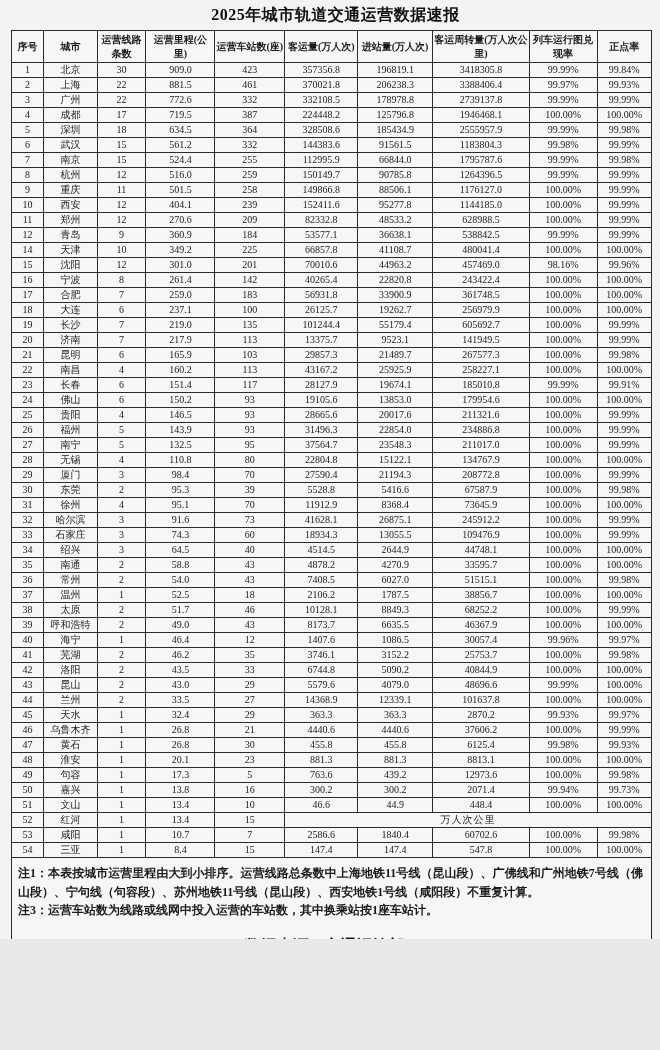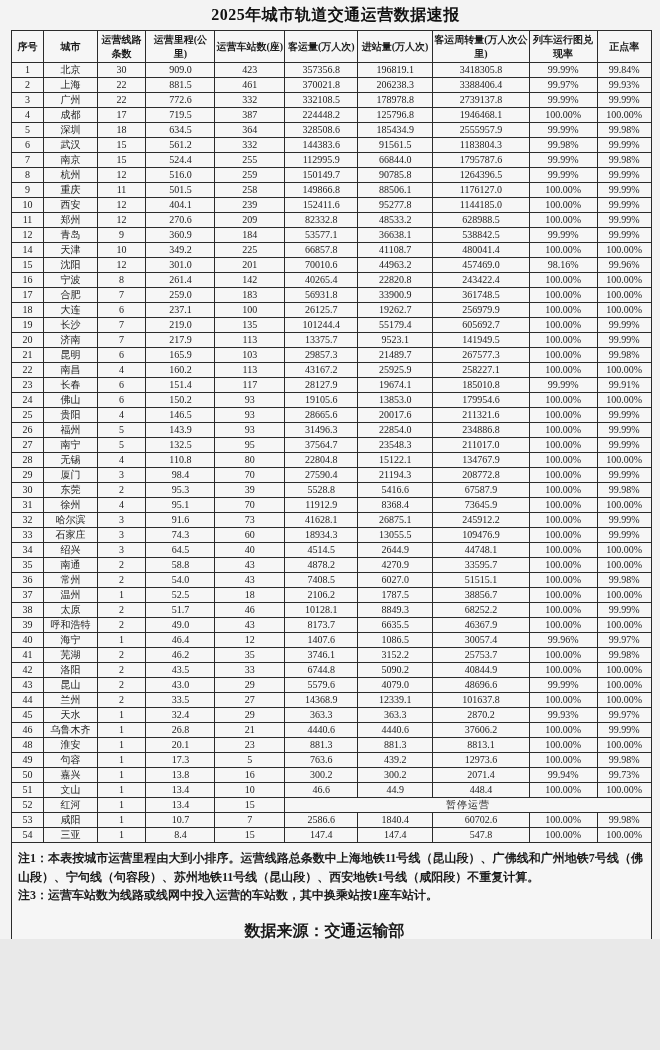--- a/index.html
+++ b/index.html
@@ -653,20 +653,32 @@
           <td data-name="table-cell">1</td>
           <td data-name="table-cell">26.8</td>
           <td data-name="table-cell">21</td>
           <td data-name="table-cell">4440.6</td>
           <td data-name="table-cell">4440.6</td>
           <td data-name="table-cell">37606.2</td>
           <td data-name="table-cell">100.00%</td>
           <td data-name="table-cell">99.99%</td>
         </tr>
         <tr data-name="table-row">
+          <td data-name="table-cell">47</td>
+          <td data-name="table-cell">黄石</td>
+          <td data-name="table-cell">1</td>
+          <td data-name="table-cell">26.8</td>
+          <td data-name="table-cell">30</td>
+          <td data-name="table-cell">455.8</td>
+          <td data-name="table-cell">455.8</td>
+          <td data-name="table-cell">6125.4</td>
+          <td data-name="table-cell">99.98%</td>
+          <td data-name="table-cell">99.93%</td>
+        </tr>
+        <tr data-name="table-row">
           <td data-name="table-cell">48</td>
           <td data-name="table-cell">淮安</td>
           <td data-name="table-cell">1</td>
           <td data-name="table-cell">20.1</td>
           <td data-name="table-cell">23</td>
           <td data-name="table-cell">881.3</td>
           <td data-name="table-cell">881.3</td>
           <td data-name="table-cell">8813.1</td>
           <td data-name="table-cell">100.00%</td>
           <td data-name="table-cell">100.00%</td>
@@ -706,21 +718,21 @@
           <td data-name="table-cell">448.4</td>
           <td data-name="table-cell">100.00%</td>
           <td data-name="table-cell">100.00%</td>
         </tr>
         <tr data-name="table-row">
           <td data-name="table-cell">52</td>
           <td data-name="table-cell">红河</td>
           <td data-name="table-cell">1</td>
           <td data-name="table-cell">13.4</td>
           <td data-name="table-cell">15</td>
-          <td colspan="5" data-name="suspended-cell">暂停运营</td>
+          <td colspan="5" data-name="suspended-cell">万人次公里</td>
         </tr>
         <tr data-name="table-row">
           <td data-name="table-cell">53</td>
           <td data-name="table-cell">咸阳</td>
           <td data-name="table-cell">1</td>
           <td data-name="table-cell">10.7</td>
           <td data-name="table-cell">7</td>
           <td data-name="table-cell">2586.6</td>
           <td data-name="table-cell">1840.4</td>
           <td data-name="table-cell">60702.6</td>

